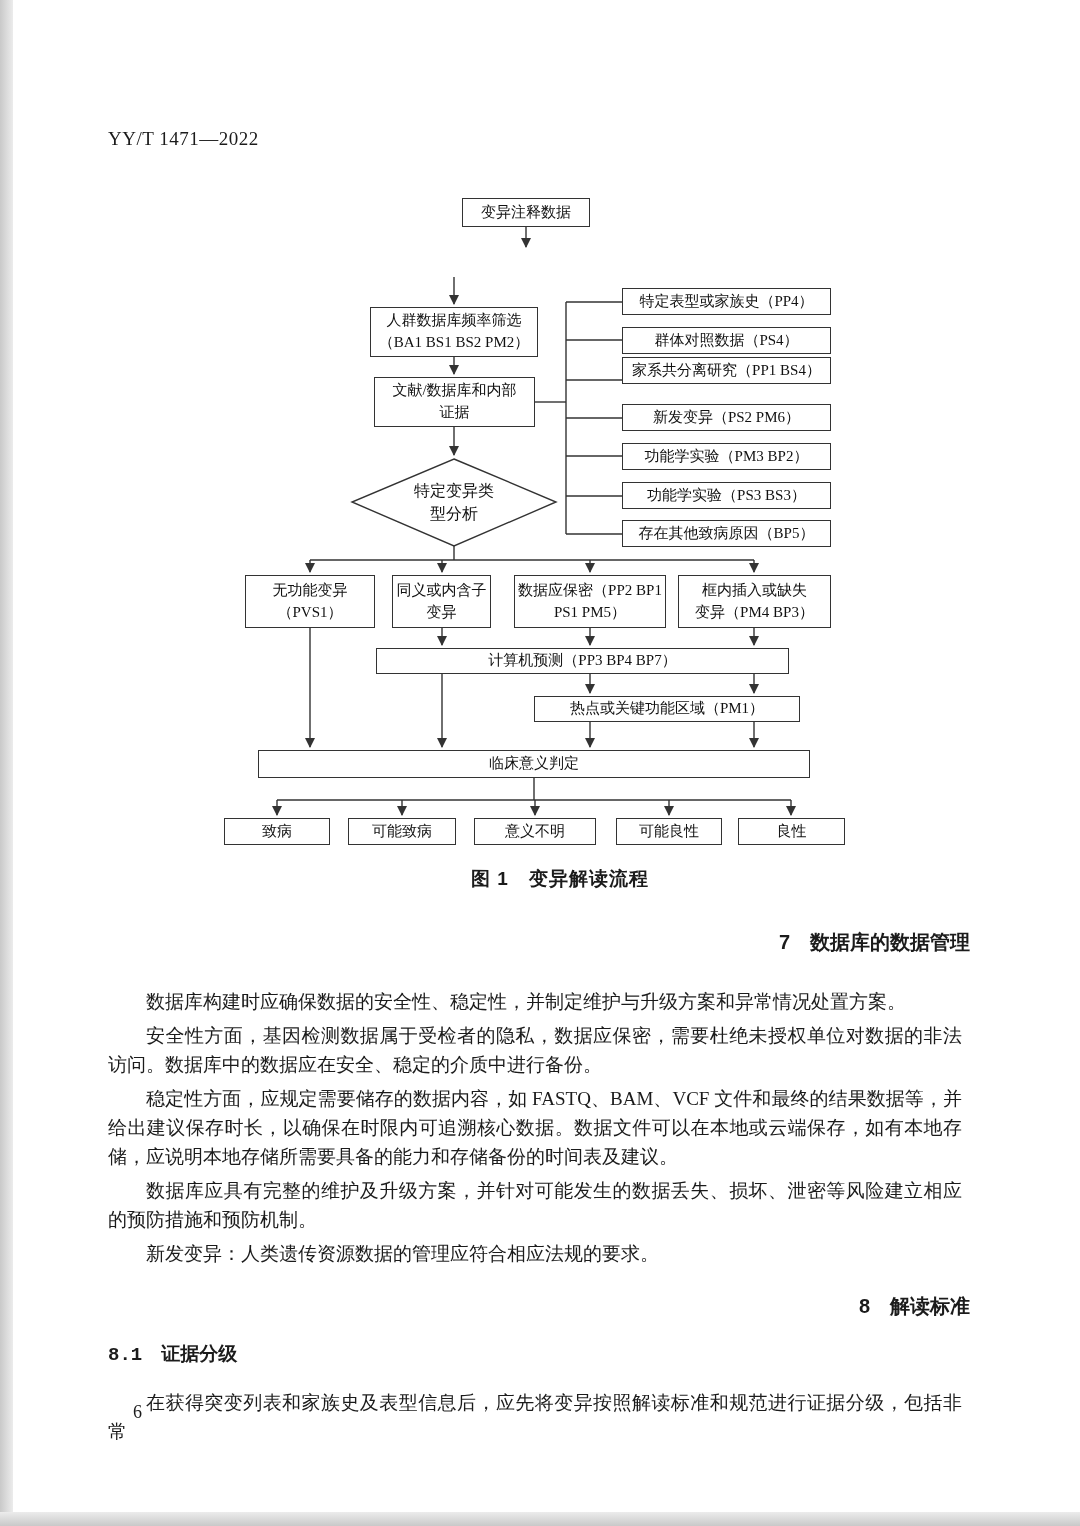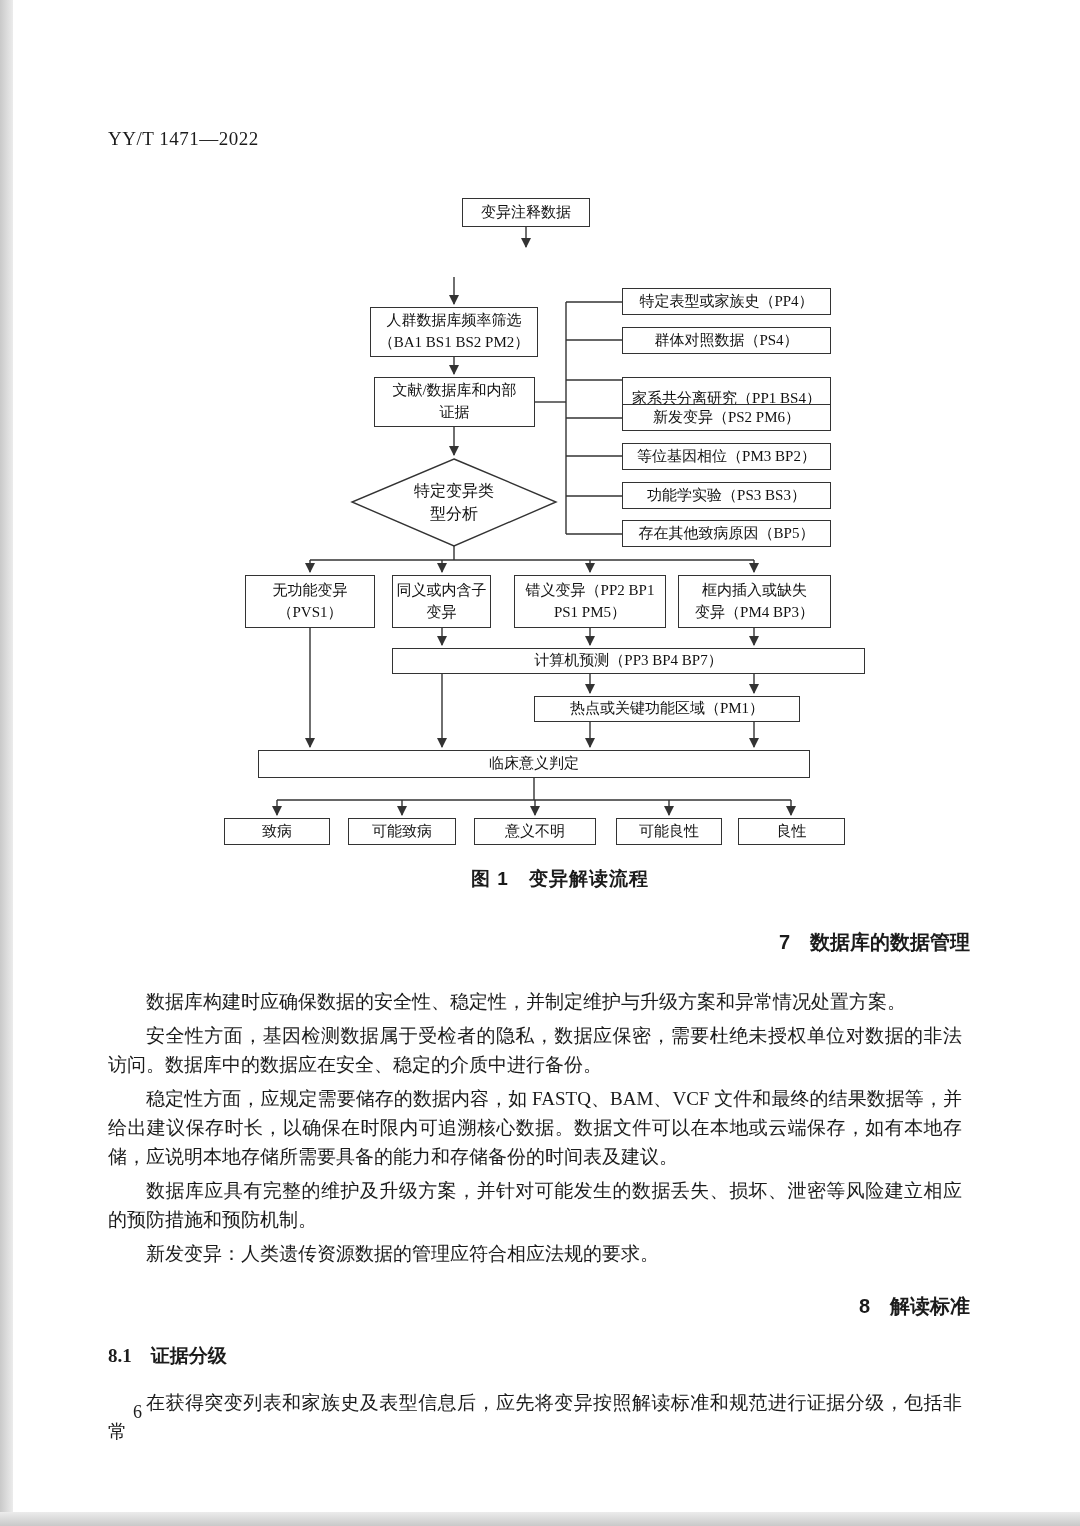--- a/index.html
+++ b/index.html
@@ -36,21 +36,21 @@
   .text-block {
     position:absolute; left:108px; top:928px; width:862px;
     font-size:19px; line-height:29px; text-align:justify;
   }
   .text-block h2 {
     font-family:"Liberation Sans", sans-serif; font-size:20px; font-weight:bold;
     margin:0 0 30px 0; line-height:29px; text-align:right;
   }
   .text-block h2.h-s8 { margin:24px 0 0 0; }
   .text-block h3 {
-    font-family:Liberation Serif, serif; font-size:19px; font-weight:bold;
+    font-family:Liberation Mono, monospace; font-size:19px; font-weight:bold;
     margin:20px 0 0 0; line-height:29px; text-align:left;
   }
   .text-block p { margin:0 8px 5px 0; text-indent:2em; }
   .text-block p.last { margin-top:18px; }
 
   .page-number { position:absolute; left:133px; top:1402px; font-size:18px; }
 </style>
 </head>
 <body>
 
@@ -111,36 +111,36 @@
     <div class="fbox" style="left:370px;top:307px;width:168px;height:50px">人群数据库频率筛选
 （BA1 BS1 BS2 PM2）</div>
     <div class="fbox" style="left:374px;top:377px;width:161px;height:50px">文献/数据库和内部
 证据</div>
 
     <div class="diamond-label">特定变异类
 型分析</div>
 
     <div class="fbox" style="left:622px;top:288px;width:209px;height:27px">特定表型或家族史（PP4）</div>
     <div class="fbox" style="left:622px;top:327px;width:209px;height:27px">群体对照数据（PS4）</div>
-    <div class="fbox" style="left:622px;top:377px;width:209px;height:44px">家系共分离研究（PP1 BS4）</div>
+    <div class="fbox" style="left:622px;top:357px;width:209px;height:27px">家系共分离研究（PP1 BS4）</div>
     <div class="fbox" style="left:622px;top:404px;width:209px;height:27px">新发变异（PS2 PM6）</div>
-    <div class="fbox" style="left:622px;top:443px;width:209px;height:27px">等位基因相位（PM3 BP2）</div>
+    <div class="fbox" style="left:622px;top:443px;width:209px;height:27px">功能学实验（PM3 BP2）</div>
     <div class="fbox" style="left:622px;top:482px;width:209px;height:27px">功能学实验（PS3 BS3）</div>
     <div class="fbox" style="left:622px;top:520px;width:209px;height:27px">存在其他致病原因（BP5）</div>
 
     <div class="fbox" style="left:245px;top:575px;width:130px;height:53px">无功能变异
 （PVS1）</div>
     <div class="fbox" style="left:392px;top:575px;width:99px;height:53px">同义或内含子
 变异</div>
-    <div class="fbox" style="left:514px;top:575px;width:152px;height:53px">错义变异（PP2 BP1
+    <div class="fbox" style="left:514px;top:575px;width:152px;height:53px">数据应保密（PP2 BP1
 PS1 PM5）</div>
     <div class="fbox" style="left:678px;top:575px;width:153px;height:53px">框内插入或缺失
 变异（PM4 BP3）</div>
 
-    <div class="fbox" style="left:392px;top:648px;width:473px;height:26px">计算机预测（PP3 BP4 BP7）</div>
+    <div class="fbox" style="left:376px;top:648px;width:413px;height:26px">计算机预测（PP3 BP4 BP7）</div>
     <div class="fbox" style="left:534px;top:696px;width:266px;height:26px">热点或关键功能区域（PM1）</div>
     <div class="fbox" style="left:258px;top:750px;width:552px;height:28px">临床意义判定</div>
 
     <div class="fbox" style="left:224px;top:818px;width:106px;height:27px">致病</div>
     <div class="fbox" style="left:348px;top:818px;width:108px;height:27px">可能致病</div>
     <div class="fbox" style="left:474px;top:818px;width:122px;height:27px">意义不明</div>
     <div class="fbox" style="left:616px;top:818px;width:106px;height:27px">可能良性</div>
     <div class="fbox" style="left:738px;top:818px;width:107px;height:27px">良性</div>
   </div>
 

